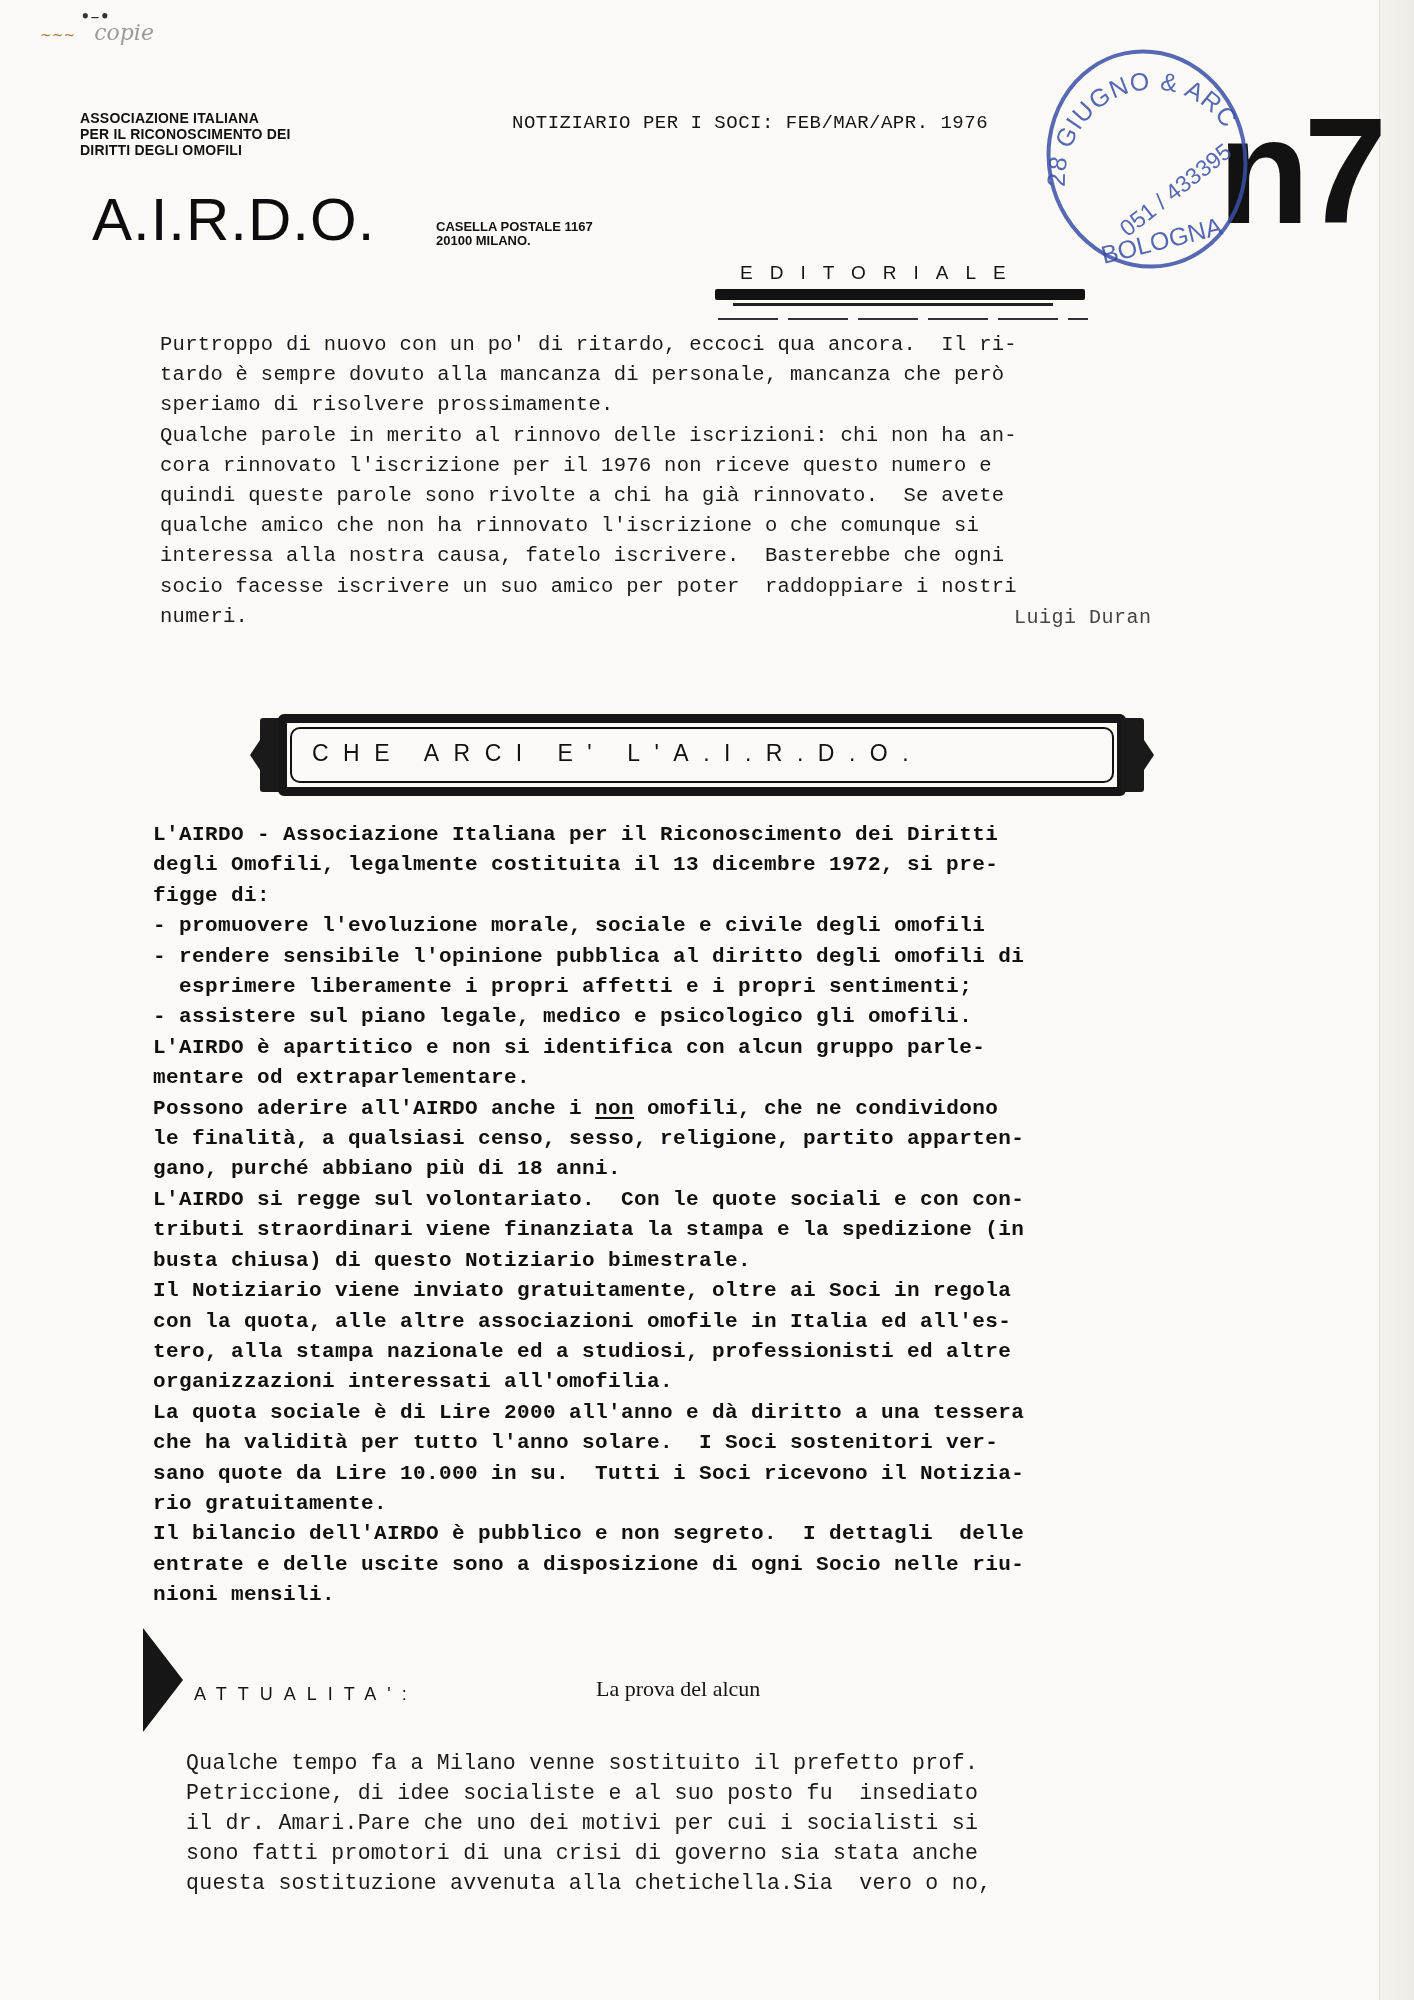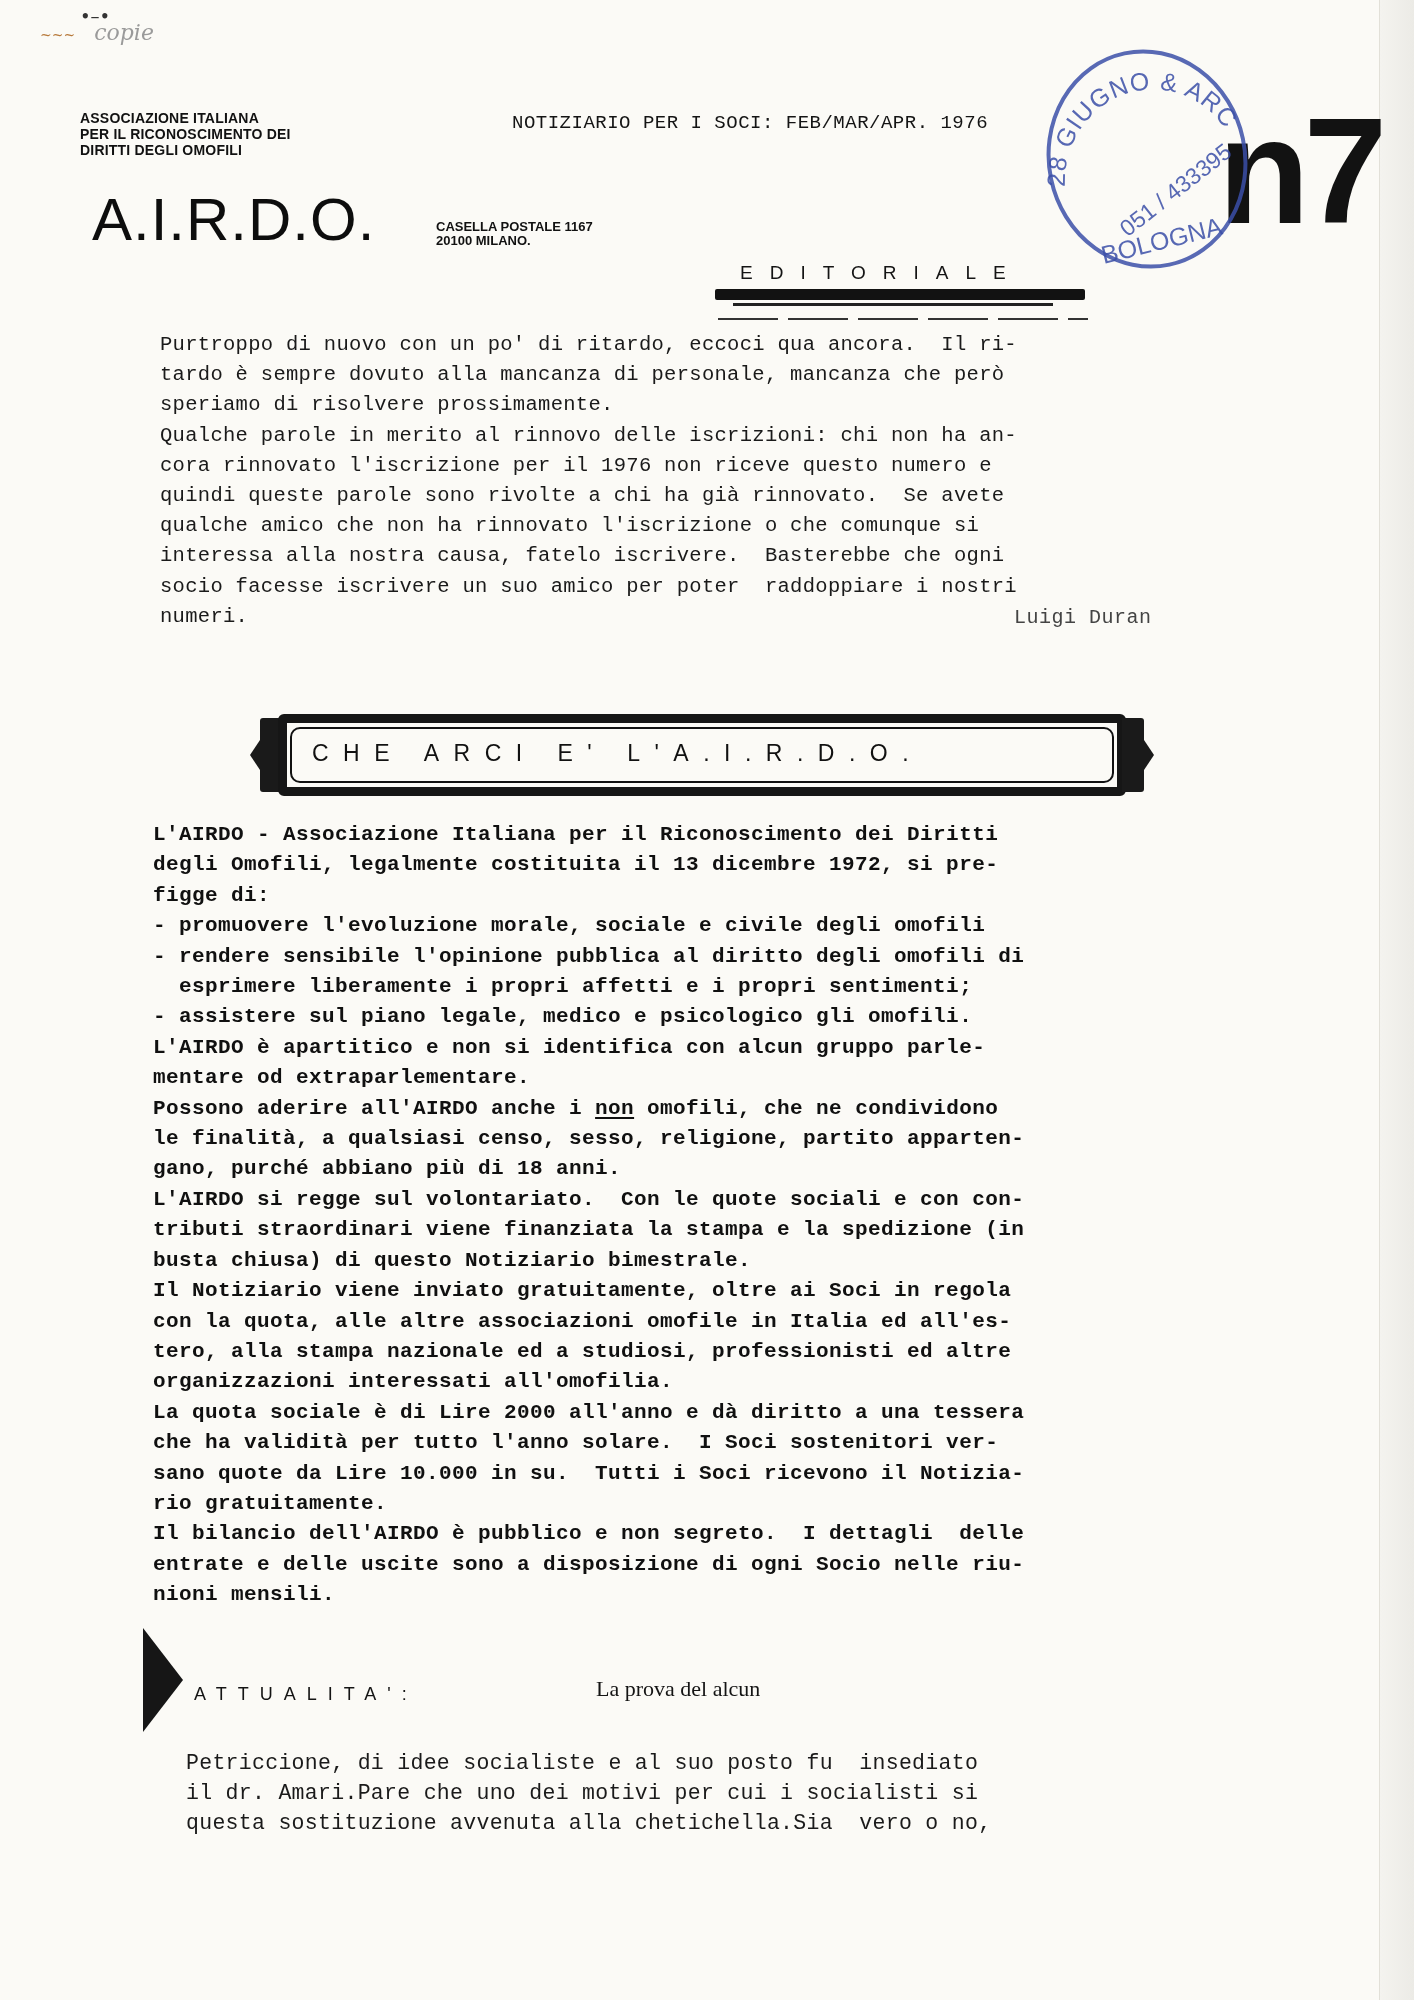--- a/index.html
+++ b/index.html
@@ -192,13 +192,13 @@
   <div class="tip-right"></div>
   <div class="label">CHE ARCI E' L'A.I.R.D.O.</div>
 </div>
 
 <div class="airdo-body"><div>L'AIRDO - Associazione Italiana per il Riconoscimento dei Diritti</div><div>degli Omofili, legalmente costituita il 13 dicembre 1972, si pre-</div><div>figge di:</div><div>- promuovere l'evoluzione morale, sociale e civile degli omofili</div><div>- rendere sensibile l'opinione pubblica al diritto degli omofili di</div><div>  esprimere liberamente i propri affetti e i propri sentimenti;</div><div>- assistere sul piano legale, medico e psicologico gli omofili.</div><div>L'AIRDO è apartitico e non si identifica con alcun gruppo parle-</div><div>mentare od extraparlementare.</div><div>Possono aderire all'AIRDO anche i <u>non</u> omofili, che ne condividono</div><div>le finalità, a qualsiasi censo, sesso, religione, partito apparten-</div><div>gano, purché abbiano più di 18 anni.</div><div>L'AIRDO si regge sul volontariato.  Con le quote sociali e con con-</div><div>tributi straordinari viene finanziata la stampa e la spedizione (in</div><div>busta chiusa) di questo Notiziario bimestrale.</div><div>Il Notiziario viene inviato gratuitamente, oltre ai Soci in regola</div><div>con la quota, alle altre associazioni omofile in Italia ed all'es-</div><div>tero, alla stampa nazionale ed a studiosi, professionisti ed altre</div><div>organizzazioni interessati all'omofilia.</div><div>La quota sociale è di Lire 2000 all'anno e dà diritto a una tessera</div><div>che ha validità per tutto l'anno solare.  I Soci sostenitori ver-</div><div>sano quote da Lire 10.000 in su.  Tutti i Soci ricevono il Notizia-</div><div>rio gratuitamente.</div><div>Il bilancio dell'AIRDO è pubblico e non segreto.  I dettagli  delle</div><div>entrate e delle uscite sono a disposizione di ogni Socio nelle riu-</div><div>nioni mensili.</div></div>
 
 <div class="attualita-arrow"></div>
 <div class="attualita-label">ATTUALITA':</div>
 <div class="attualita-title">La prova del alcun</div>
 
-<div class="attualita-body"><div>Petriccione, di idee socialiste e al suo posto fu  insediato</div><div>il dr. Amari.Pare che uno dei motivi per cui i socialisti si</div><div>questa sostituzione avvenuta alla chetichella.Sia  vero o no,</div></div>
+<div class="attualita-body"><div>Qualche tempo fa a Milano venne sostituito il prefetto prof.</div><div>Petriccione, di idee socialiste e al suo posto fu  insediato</div><div>il dr. Amari.Pare che uno dei motivi per cui i socialisti si</div><div>sono fatti promotori di una crisi di governo sia stata anche</div><div>questa sostituzione avvenuta alla chetichella.Sia  vero o no,</div></div>
 
 </body></html>

